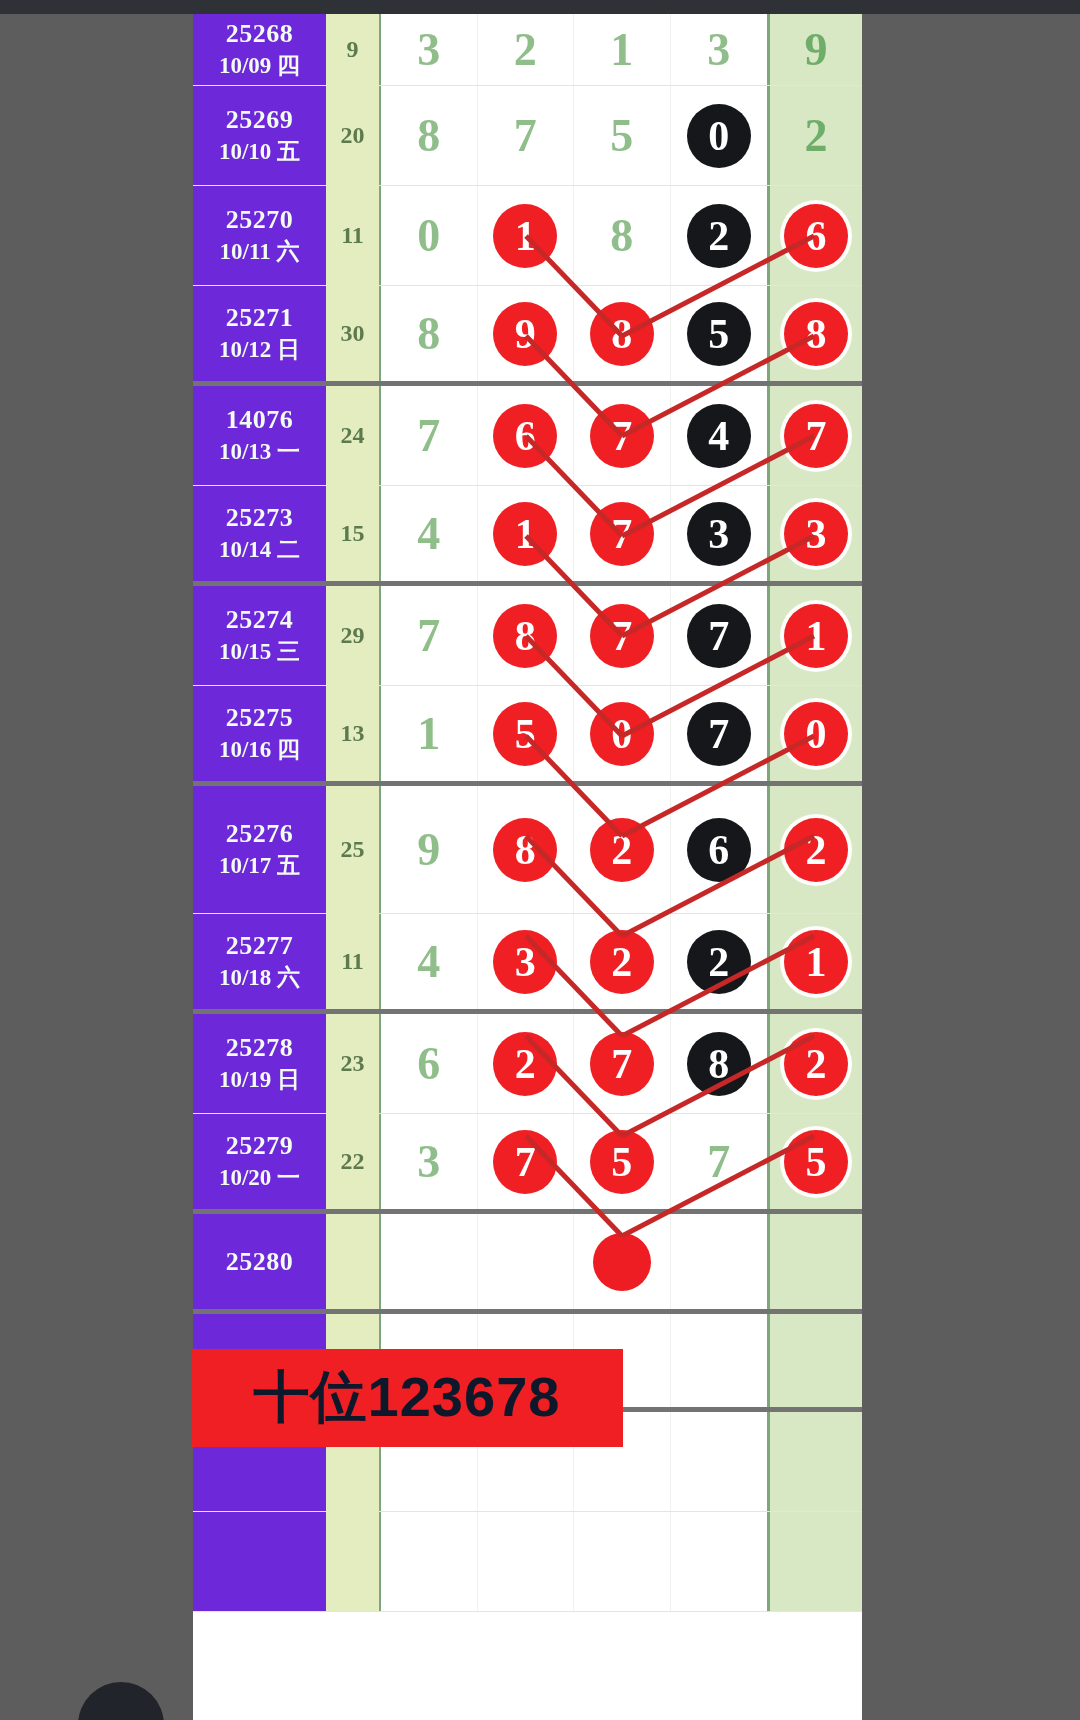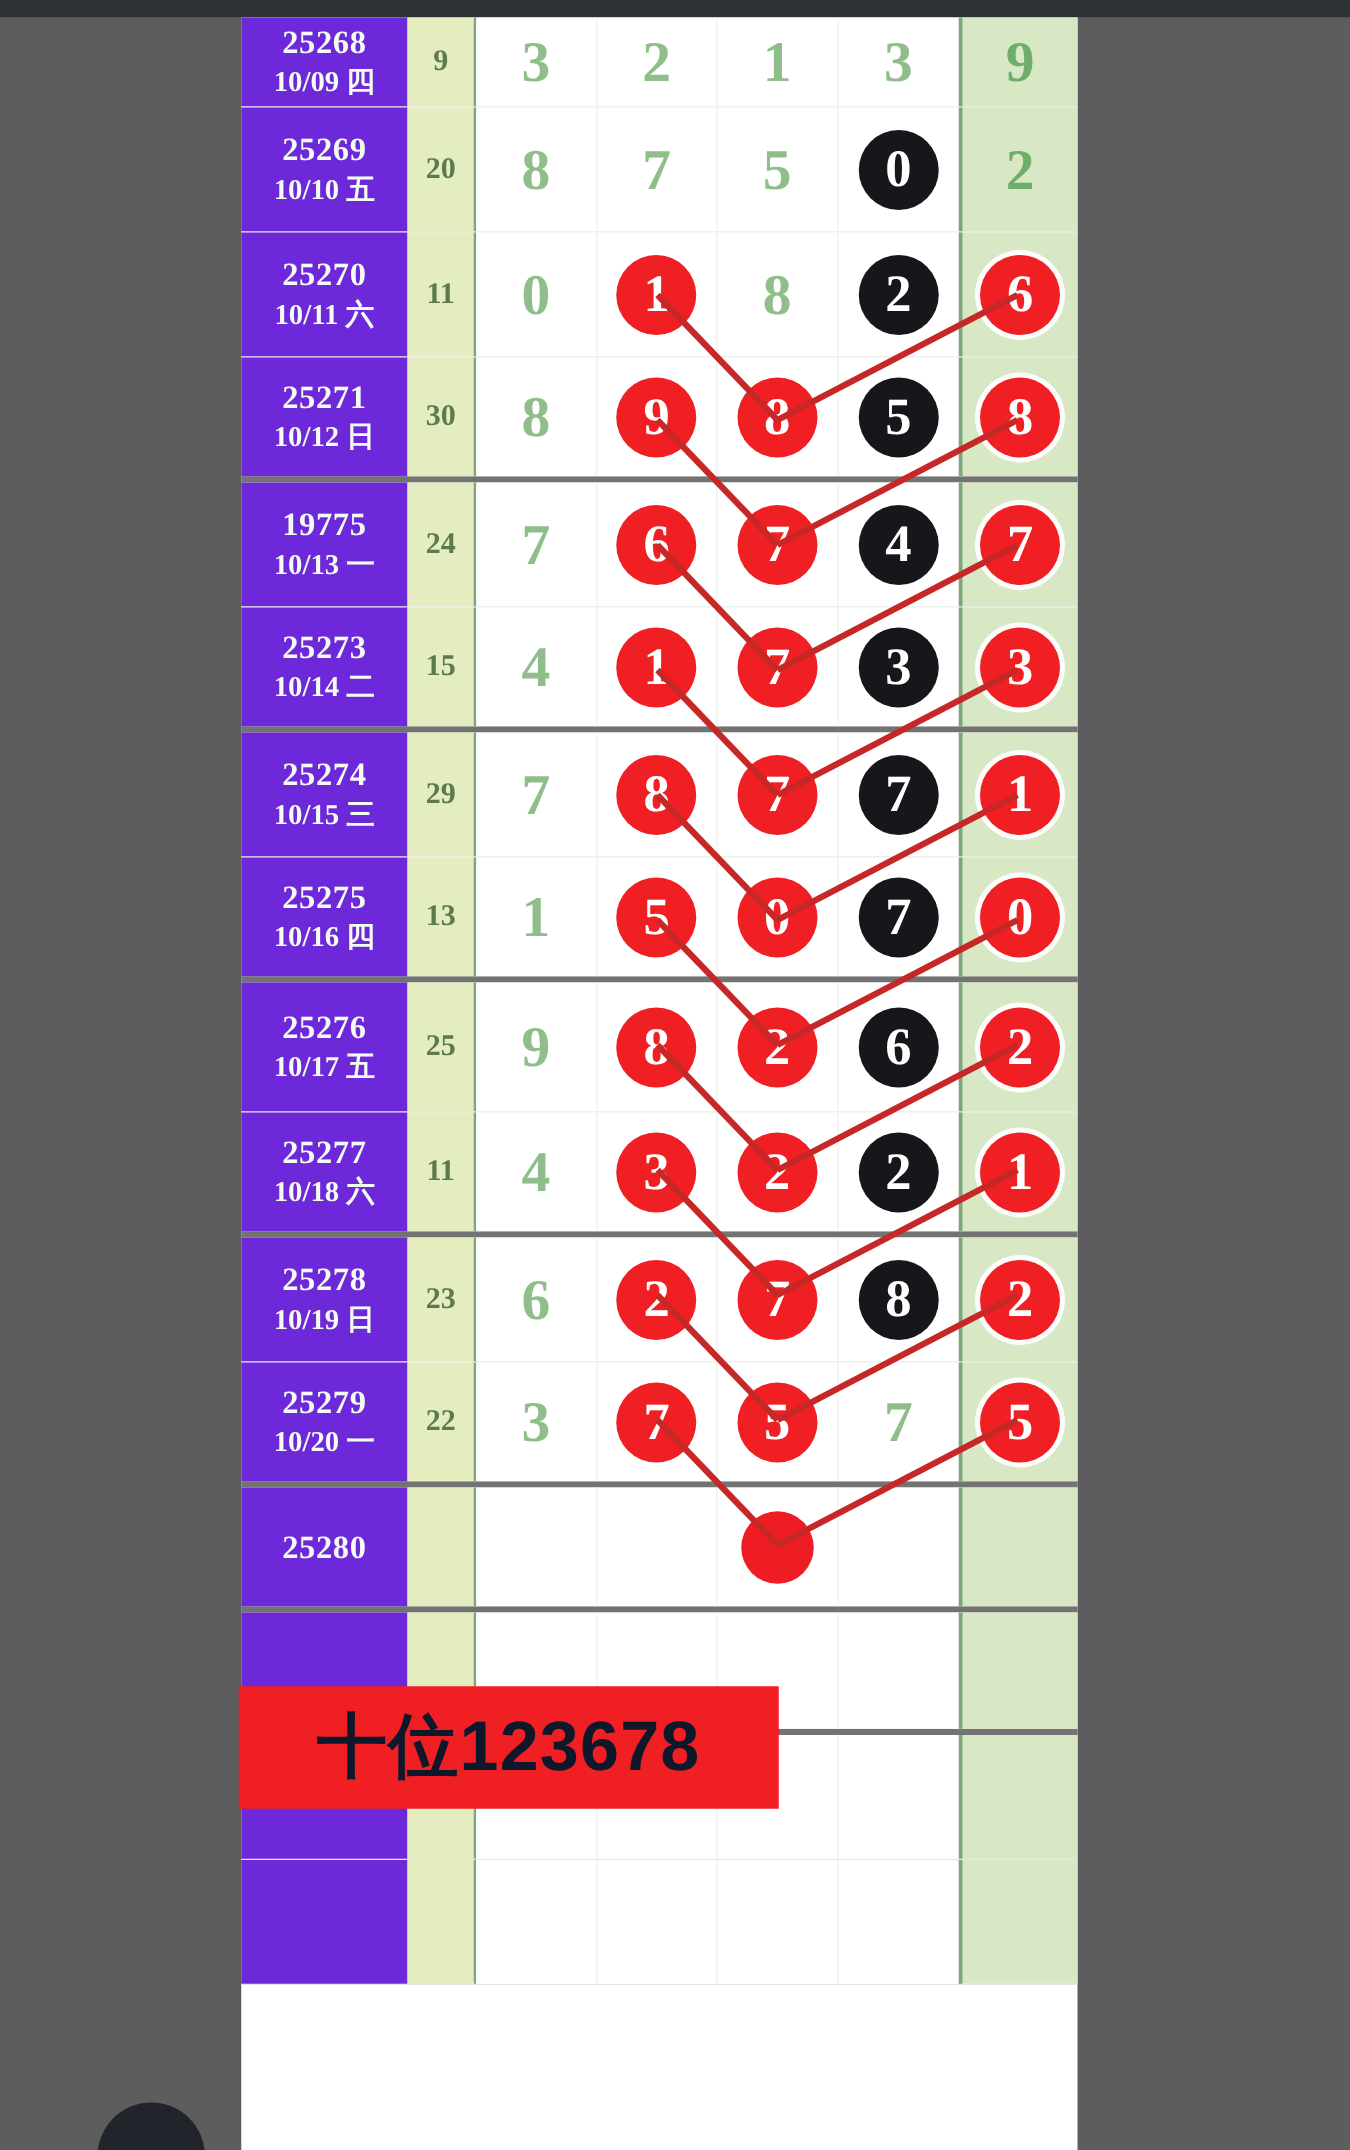--- a/index.html
+++ b/index.html
@@ -177,21 +177,21 @@
           <div class="cell k3">
             <div class="ball black">5</div>
           </div>
         </div>
         <div class="c-extra">
           <div class="ball red">8</div>
         </div>
       </div>
       <div class="row thin" style="height: 100px;">
         <div class="c-issue">
-          <div class="num">19775</div>
+          <div class="num">14076</div>
           <div class="date">10/13 一</div>
         </div>
         <div class="c-sum">
           <span>24</span>
         </div>
         <div class="c-nums">
           <div class="cell k0">
             <span class="plain">7</span>
           </div>
           <div class="cell k1">
@@ -279,21 +279,21 @@
             <div class="ball red">0</div>
           </div>
           <div class="cell k3">
             <div class="ball black">7</div>
           </div>
         </div>
         <div class="c-extra">
           <div class="ball red">0</div>
         </div>
       </div>
-      <div class="row thin" style="height: 104px;">
+      <div class="row thin" style="height: 128px;">
         <div class="c-issue">
           <div class="num">25276</div>
           <div class="date">10/17 五</div>
         </div>
         <div class="c-sum">
           <span>25</span>
         </div>
         <div class="c-nums">
           <div class="cell k0">
             <span class="plain">9</span>

